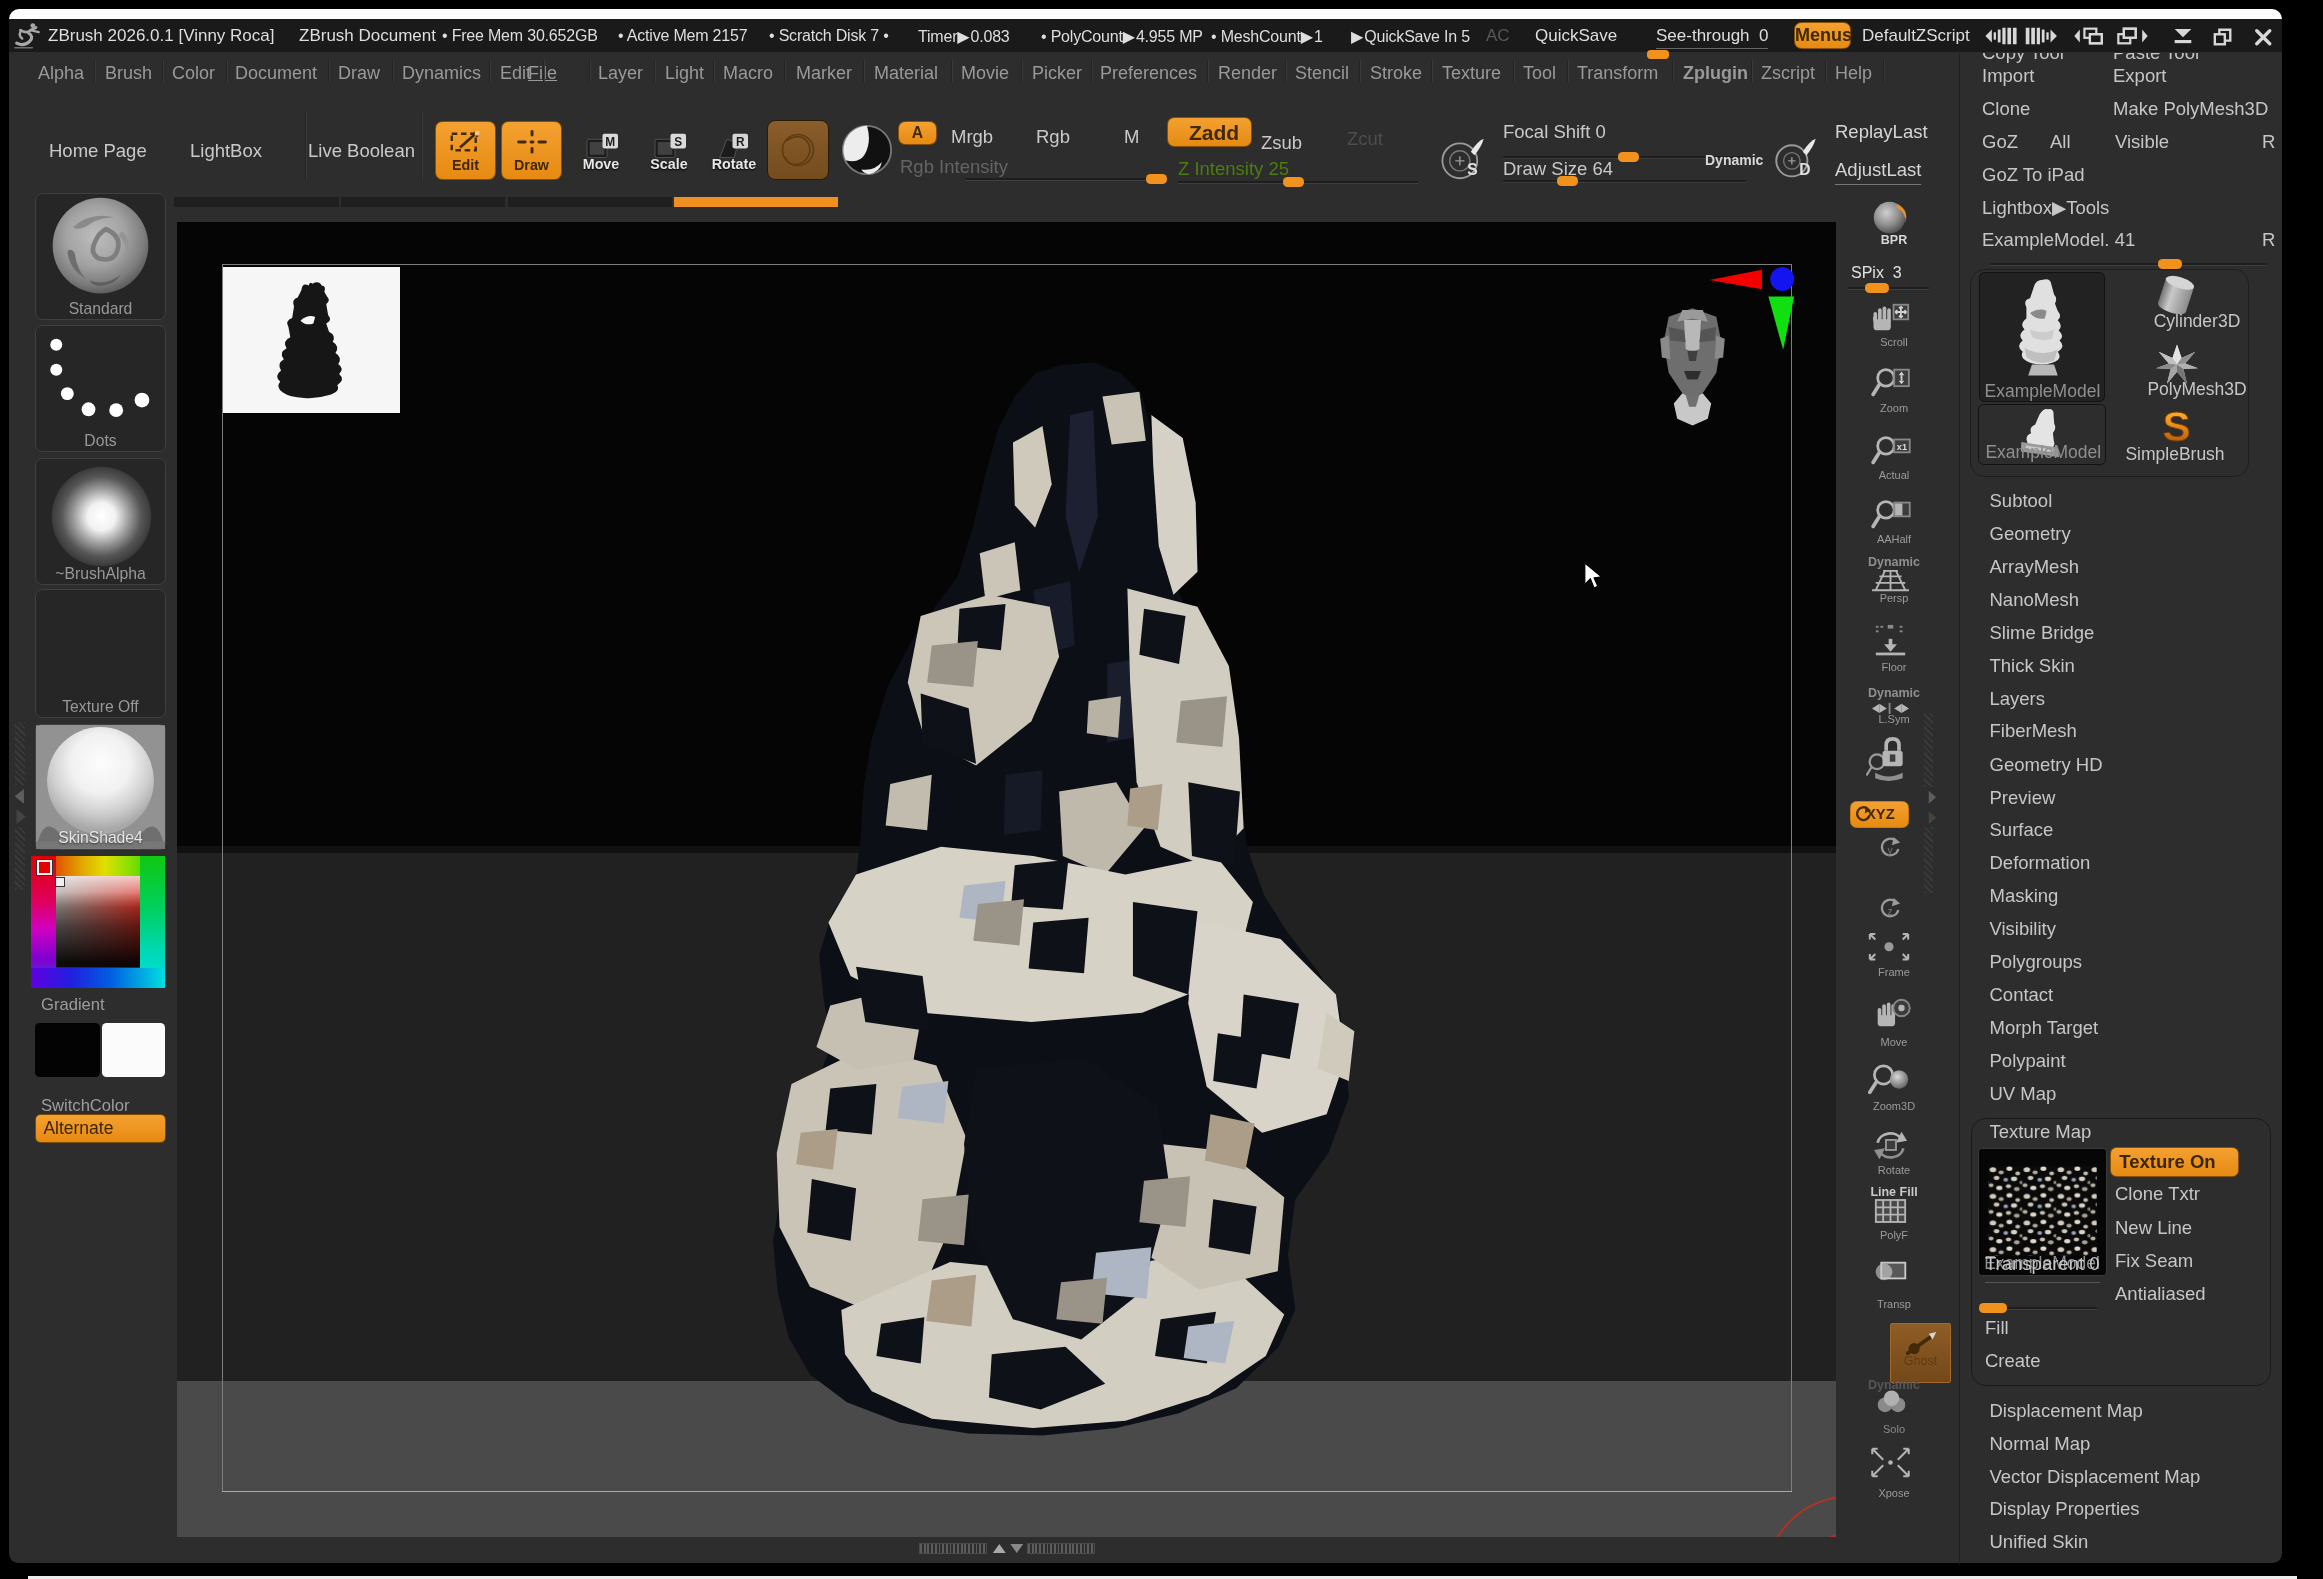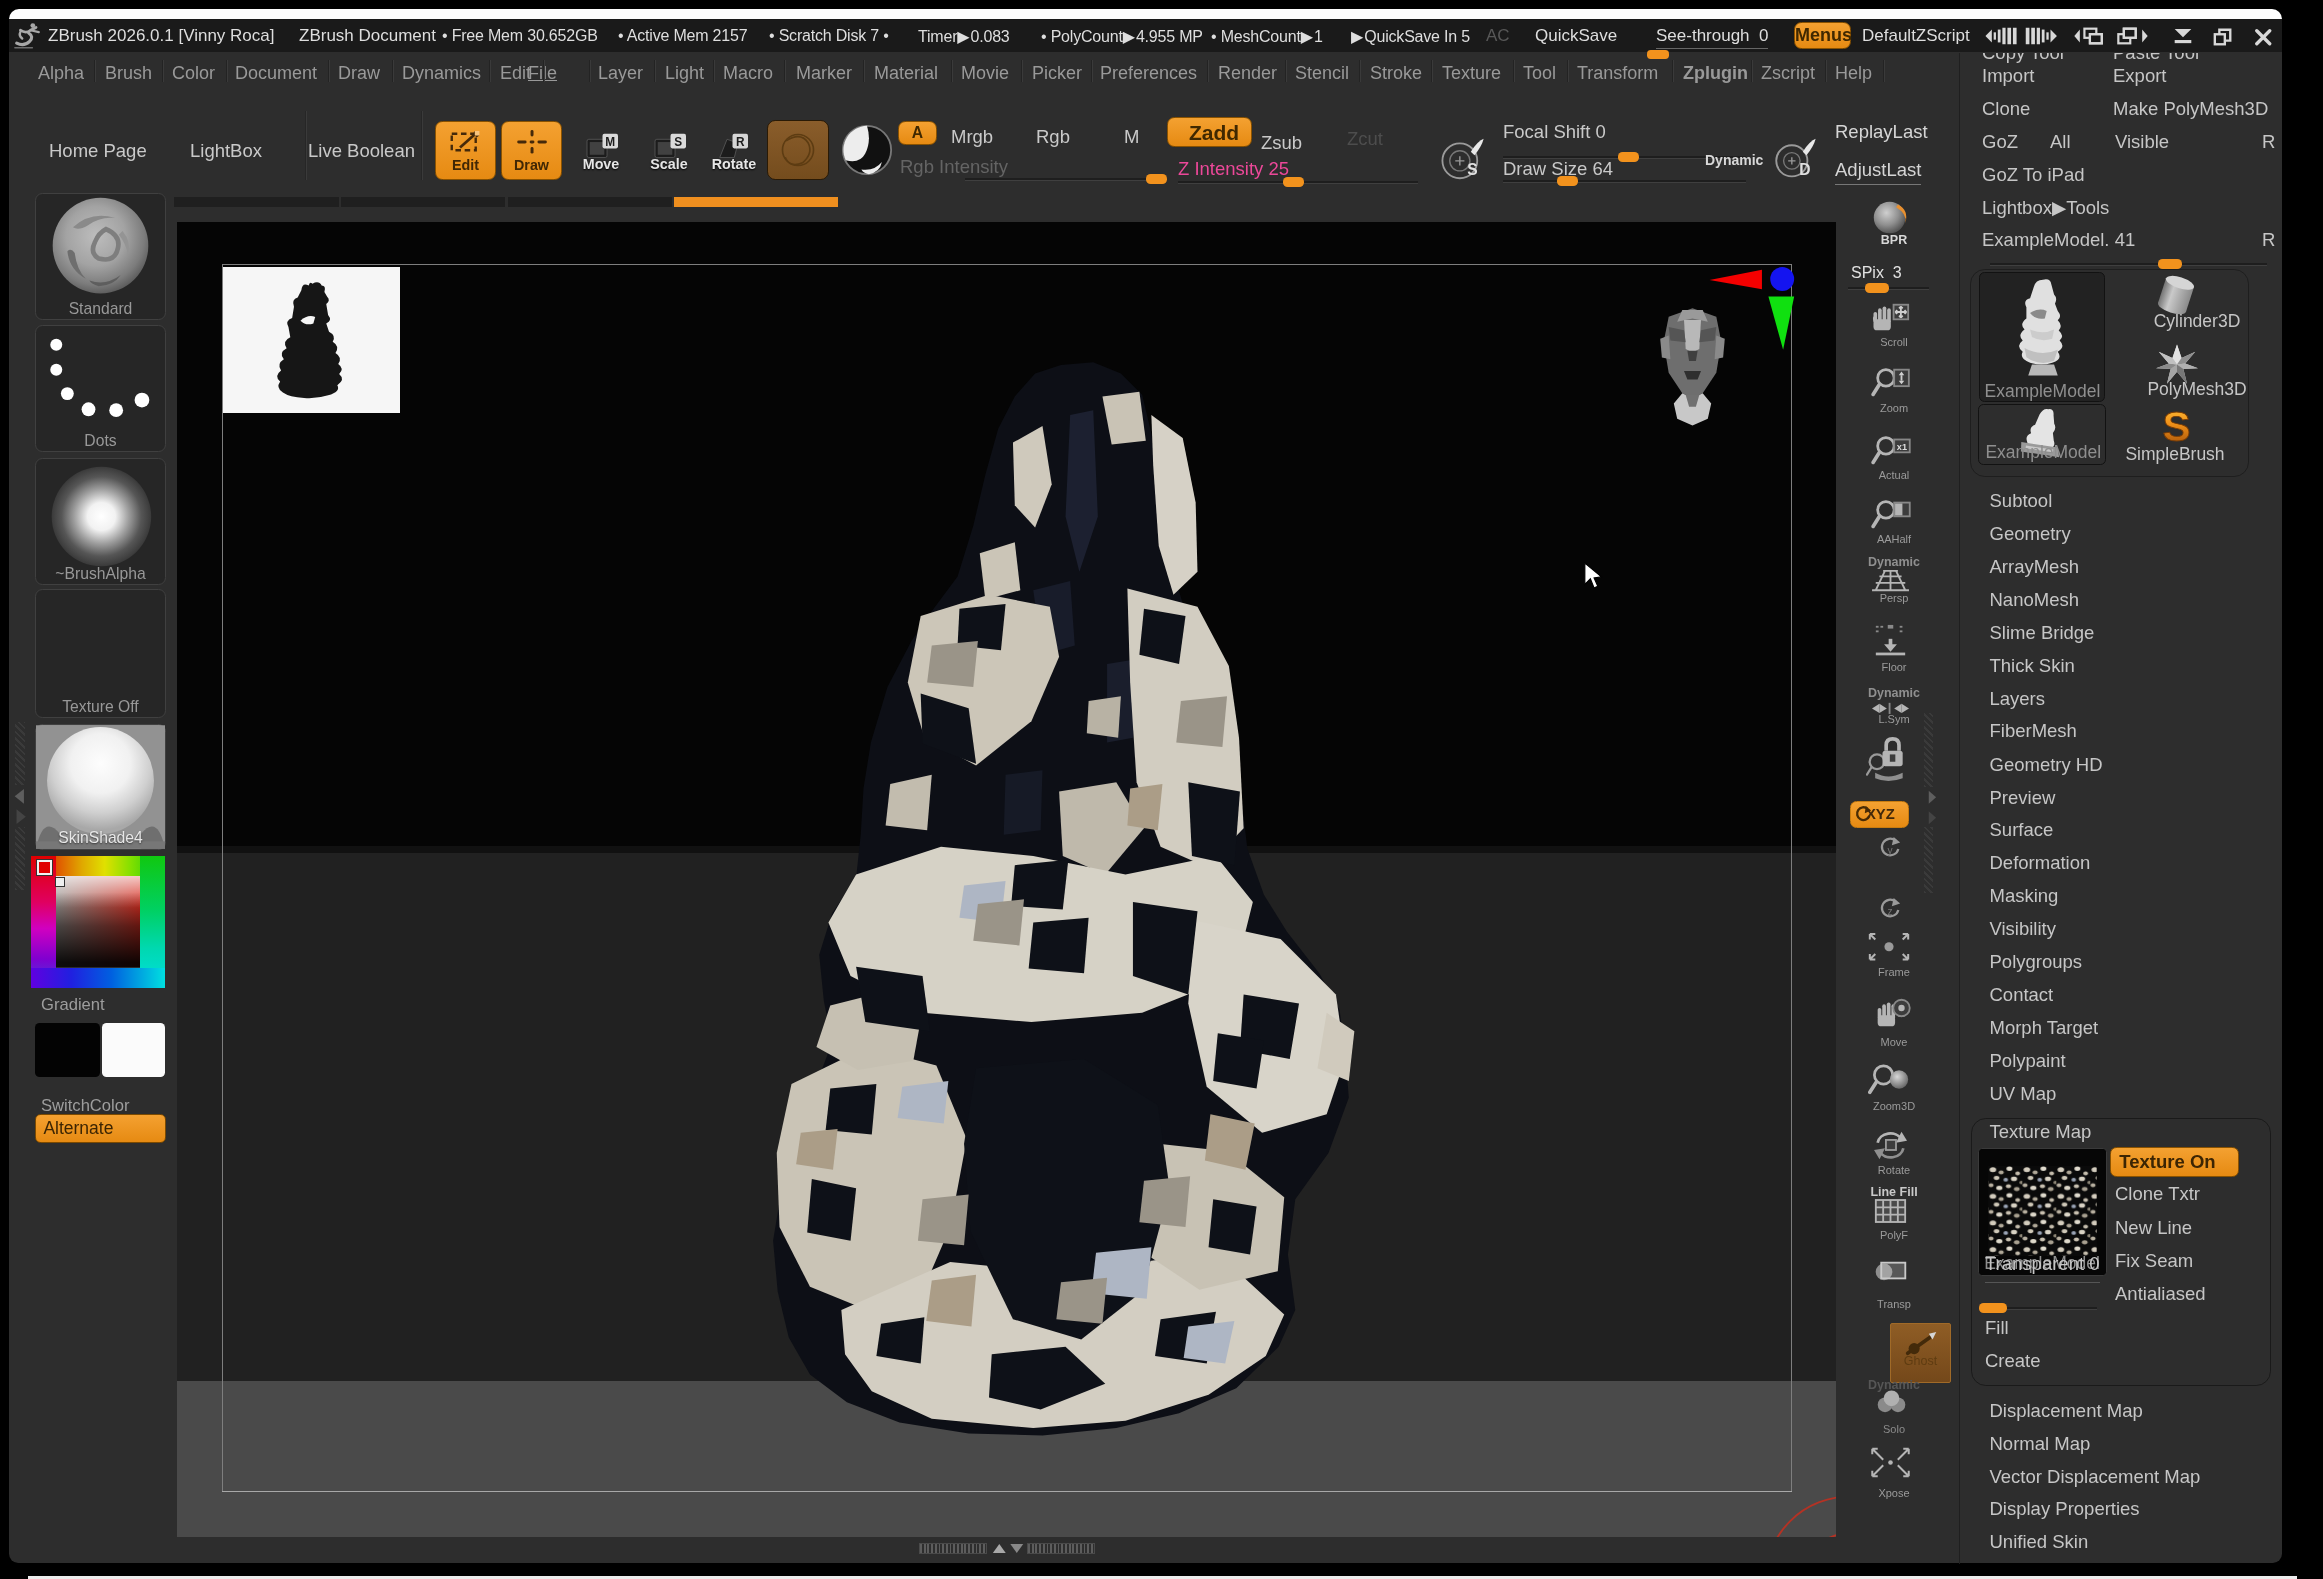--- a/index.html
+++ b/index.html
@@ -221,21 +221,21 @@
   <div class="abs" style="left:1036px;top:29px;font-size:18.5px;color:#c9c9c9;">Rgb</div>
   <div class="abs" style="left:1124px;top:29px;font-size:18.5px;color:#c9c9c9;">M</div>
   <div class="abs" style="left:900px;top:59px;font-size:18.5px;color:#646464;">Rgb Intensity</div>
   <div class="slider" style="left:965px;top:81px;width:197px;">
       <div class="shandle" style="left:181px;"></div>
     </div>
 
   <div class="abs obtn" style="left:1167px;top:20px;width:85px;height:30px;font-size:21px;font-weight:bold;line-height:29px;padding-left:21px;">Zadd</div>
   <div class="abs" style="left:1261px;top:35px;font-size:18.5px;color:#c9c9c9;">Zsub</div>
   <div class="abs" style="left:1347px;top:31px;font-size:18.5px;color:#4d4d4d;">Zcut</div>
-  <div class="abs" style="left:1178px;top:61px;font-size:18.5px;color:#ec4899;">Z Intensity 25</div>
+  <div class="abs" style="left:1178px;top:61px;font-size:18.5px;color:#4d7c0f;">Z Intensity 25</div>
   <div class="slider" style="left:1178px;top:84px;width:240px;">
       <div class="shandle" style="left:105px;"></div>
     </div>
 
   <svg class="abs" style="left:1436px;top:36px;" width="55" height="52" viewBox="0 0 60 56">
     <circle cx="26" cy="30" r="19" fill="none" stroke="#9a9a9a" stroke-width="2"></circle>
     <circle cx="26" cy="30" r="11" fill="none" stroke="#777" stroke-width="1.5"></circle>
     <path d="M26 25 V35 M21 30 H31" stroke="#999" stroke-width="1.5"></path>
     <path d="M38 20 Q46 8 52 6 Q50 14 42 24 Z" fill="#e8e8e8"></path>
     <text x="34" y="46" font-size="17" font-weight="bold" fill="#e0e0e0">S</text>

